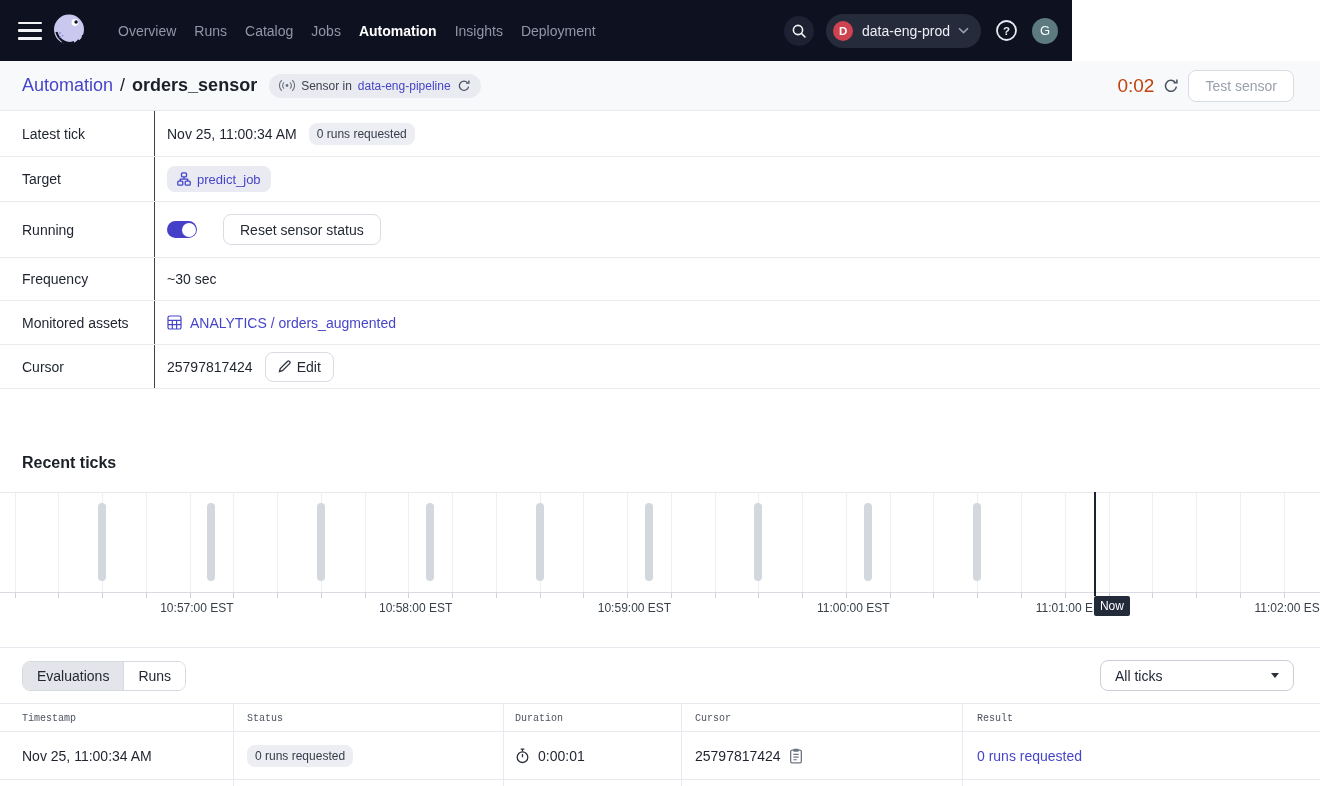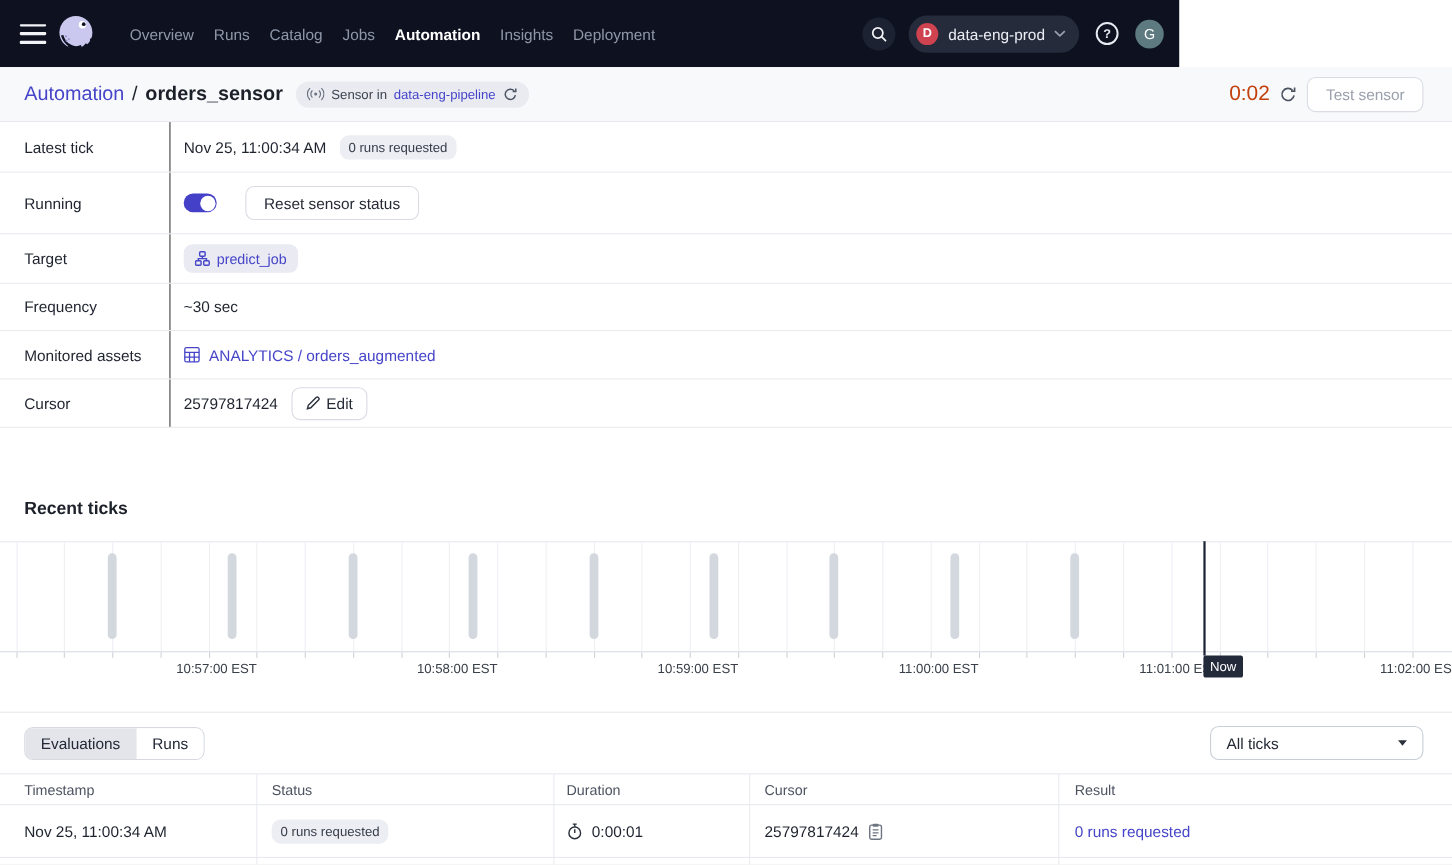--- a/index.html
+++ b/index.html
@@ -89,21 +89,21 @@
   .segment.active { background:#e3e5ea; }
   .segment + .segment { border-left:1px solid #d6dae0; }
   .filter-select { margin-left:auto; width:194px; height:31px; border:1px solid #c9ced7; border-radius:8px;
                    background:#fff; display:flex; align-items:center; padding:0 14px; font-size:14px;
                    color:#222835; cursor:pointer; }
   .caret { margin-left:auto; width:0; height:0; border-left:4.5px solid transparent;
            border-right:4.5px solid transparent; border-top:5.5px solid #2a303c; }
 
   .ticktable { position:absolute; top:703px; left:0; width:1320px; height:83px; border-top:1px solid #e7e9ee; }
   .thead { position:absolute; top:0; left:0; width:1320px; height:28px; border-bottom:1px solid #e7e9ee; }
-  .th { position:absolute; top:0; height:28px; display:flex; align-items:center; font-size:13px; color:#4d5360; }
+  .th { position:absolute; top:0; height:28px; display:flex; align-items:center; font-size:10px; color:#4d5360;font-family:Liberation Mono, monospace; }
   .trow { position:absolute; top:28px; left:0; width:1320px; height:48px; border-bottom:1px solid #e7e9ee; }
   .td { position:absolute; top:0; height:48px; display:flex; align-items:center; font-size:14px; color:#1e232e; gap:8px; }
   .col-divider { position:absolute; top:0; width:1px; height:83px; background:#e9ebef; }
   .result-link { color:#4645c9; cursor:pointer; }
   .c0 { left:22px; }  .c1 { left:247px; } .c2 { left:515px; } .c3 { left:695px; } .c4 { left:977px; }
 </style>
 </head>
 <body>
 
 <div class="screen">
@@ -195,42 +195,42 @@
 
     <div class="detail-row" style="height:46px">
       <div class="row-label">Latest tick</div>
       <div class="row-value">
         <span>Nov 25, 11:00:34 AM</span>
         <span class="pill">0 runs requested</span>
       </div>
     </div>
 
 
-    <div class="detail-row" style="height:56px">
-      <div class="row-label">Running</div>
-      <div class="row-value">
-        <div class="toggle">
-            <div class="knob"></div>
-          </div>
-        <button class="btn reset-btn">Reset sensor status</button>
-      </div>
-    </div>
-
     <div class="detail-row" style="height:45px">
       <div class="row-label">Target</div>
       <div class="row-value">
         <span class="job-pill">
           <svg width="14" height="14" viewBox="0 0 14 14" fill="none" stroke="#4645c9" stroke-width="1.3">
             <rect x="4.5" y="0.9" width="5" height="4" rx="0.9"></rect>
             <rect x="0.8" y="9.1" width="5" height="4" rx="0.9"></rect>
             <rect x="8.2" y="9.1" width="5" height="4" rx="0.9"></rect>
             <path d="M7 4.9 v2.2 M3.3 9.1 V7.1 h7.4 v2"></path>
           </svg>
           <span>predict_job</span>
         </span>
+      </div>
+    </div>
+
+    <div class="detail-row" style="height:56px">
+      <div class="row-label">Running</div>
+      <div class="row-value">
+        <div class="toggle">
+            <div class="knob"></div>
+          </div>
+        <button class="btn reset-btn">Reset sensor status</button>
       </div>
     </div>
 
     <div class="detail-row" style="height:43px">
       <div class="row-label">Frequency</div>
       <div class="row-value">
           <span>~30 sec</span>
         </div>
     </div>
 

